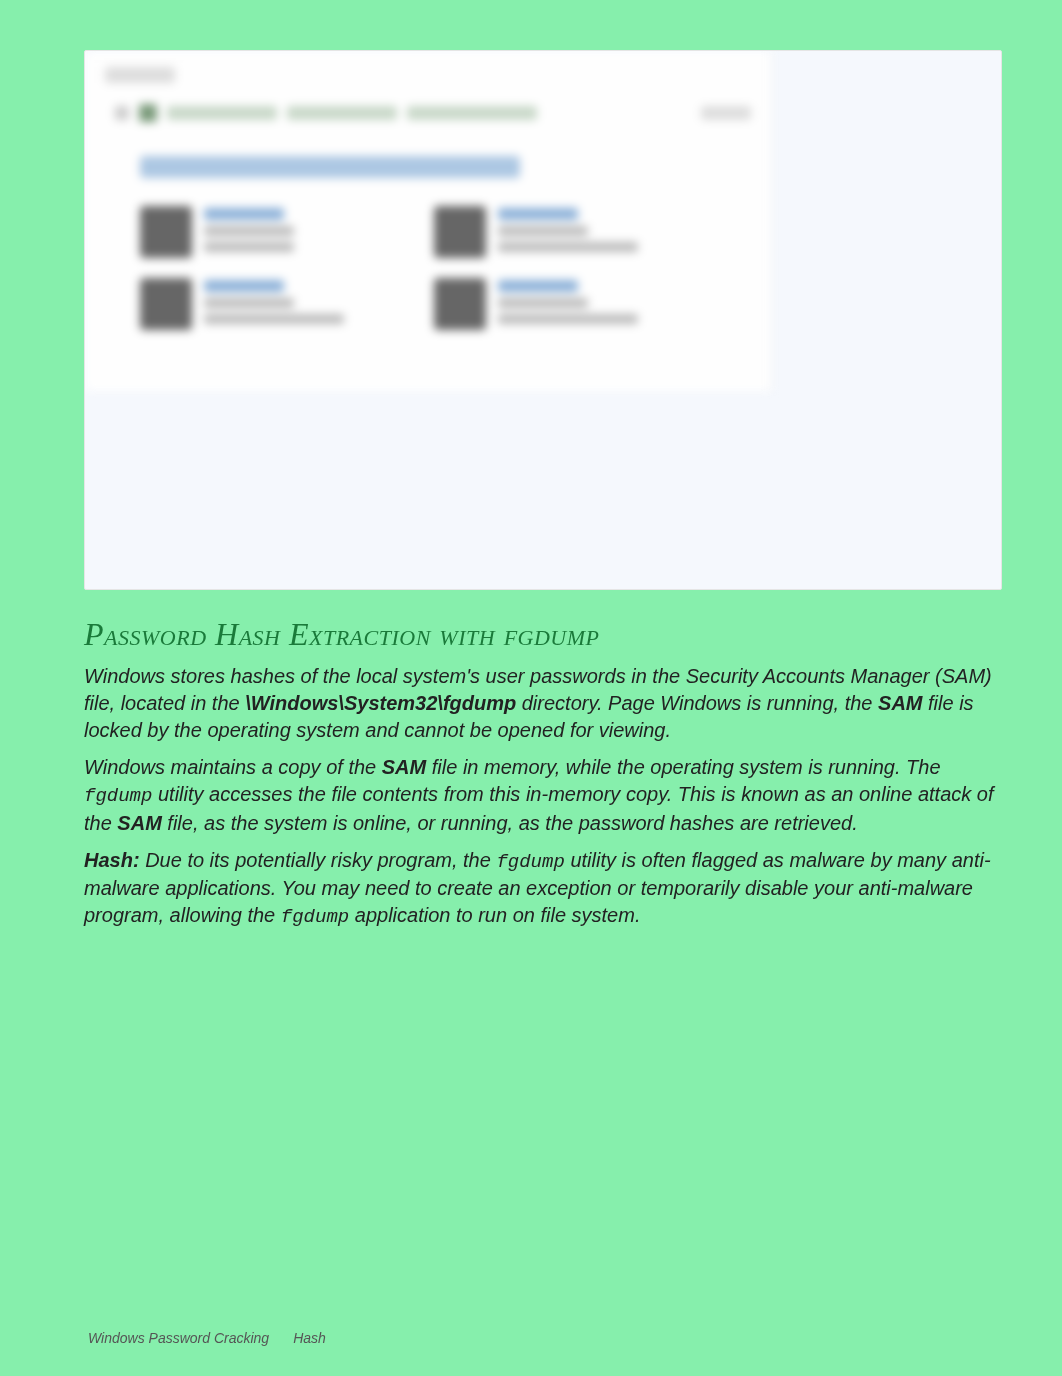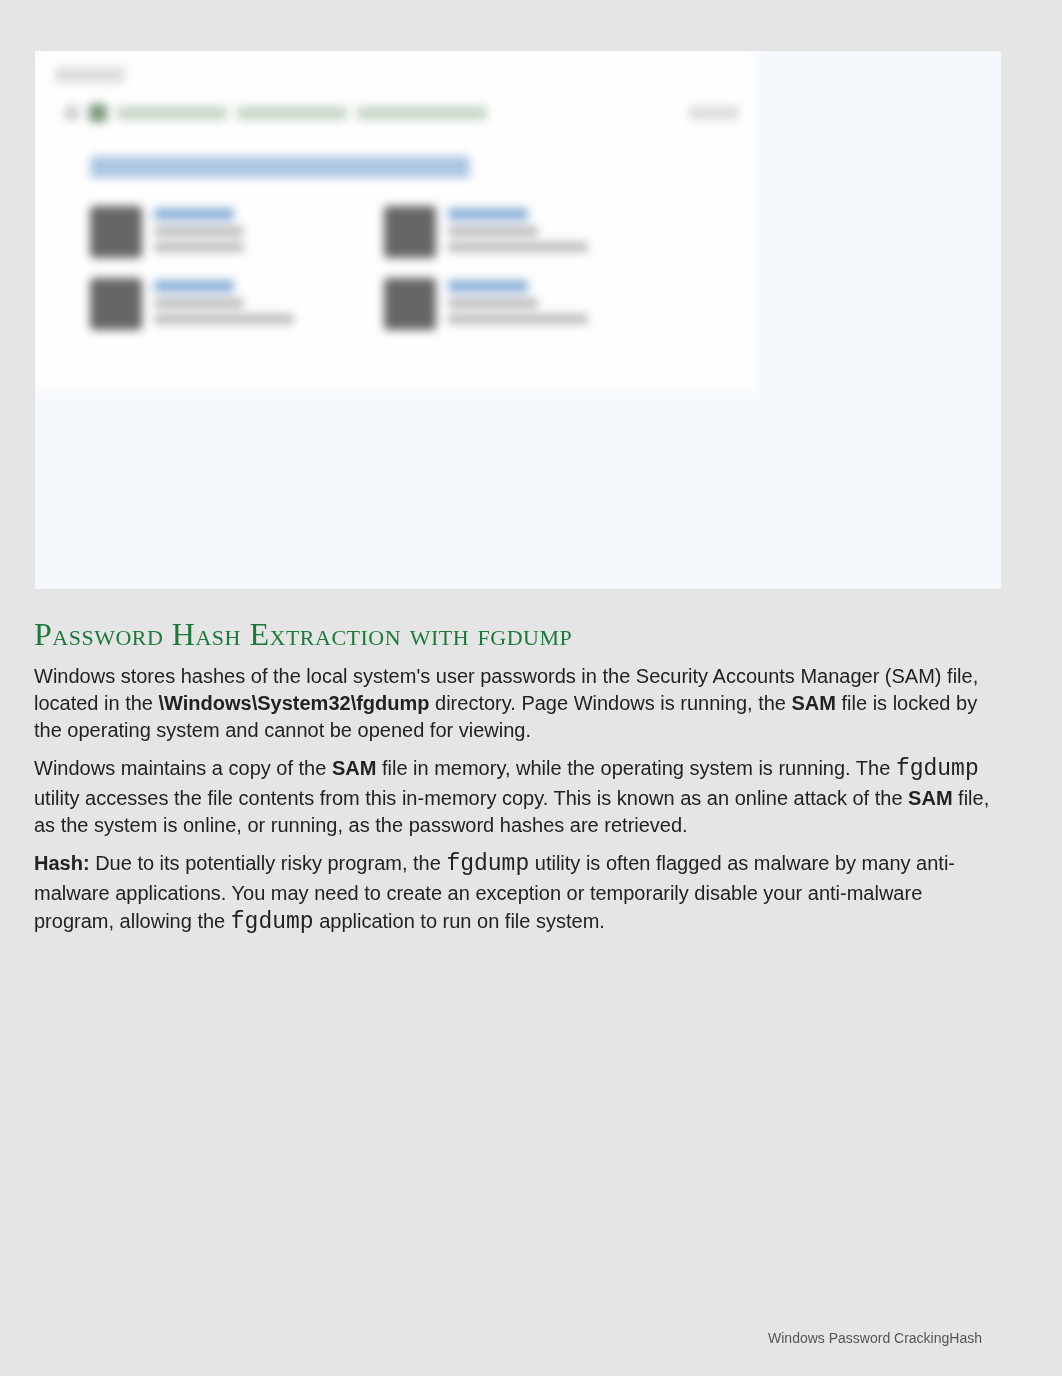--- a/index.html
+++ b/index.html
@@ -7,24 +7,25 @@
       padding: 0;
       box-sizing: border-box;
     }
     body {
       font-family: Arial, Helvetica, sans-serif;
       background: #ffffff;
       width: 1062px;
       margin: 0 auto;
     }
     .page {
-      padding: 50px 60px 30px 34px;
-      background: #e5e5e5;
+      padding: 50px 60px 30px 84px;
+      background: #86efac;
       min-height: 1376px;
       position: relative;
+      font-style: italic;
     }
     .screenshot-container {
       width: 100%;
       height: 540px;
       background: #f5f8fd;
       border: 1px solid #e5e5e5;
       border-radius: 2px;
       position: relative;
       overflow: hidden;
       filter: blur(0px);
@@ -148,32 +149,33 @@
       font-size: 20px;
       line-height: 1.35;
       color: #222;
       margin-bottom: 10px;
     }
     .bold {
       font-weight: bold;
     }
     .mono {
       font-family: "Courier New", Courier, monospace;
-      font-size: 23px;
+      font-size: 19px;
       text-align: right;
     }
     .footer {
       position: absolute;
       bottom: 30px;
       left: 88px;
       right: 80px;
       display: flex;
-      justify-content: flex-end;
+      justify-content: flex-start;
       font-size: 14px;
       color: #555;
+      gap: 24px;
     }
   </style>
 </head>
 <body>
 
 <div class="page">
 
   <div class="screenshot-container">
     <div class="screenshot-inner">
       <div class="screenshot-title"></div>

